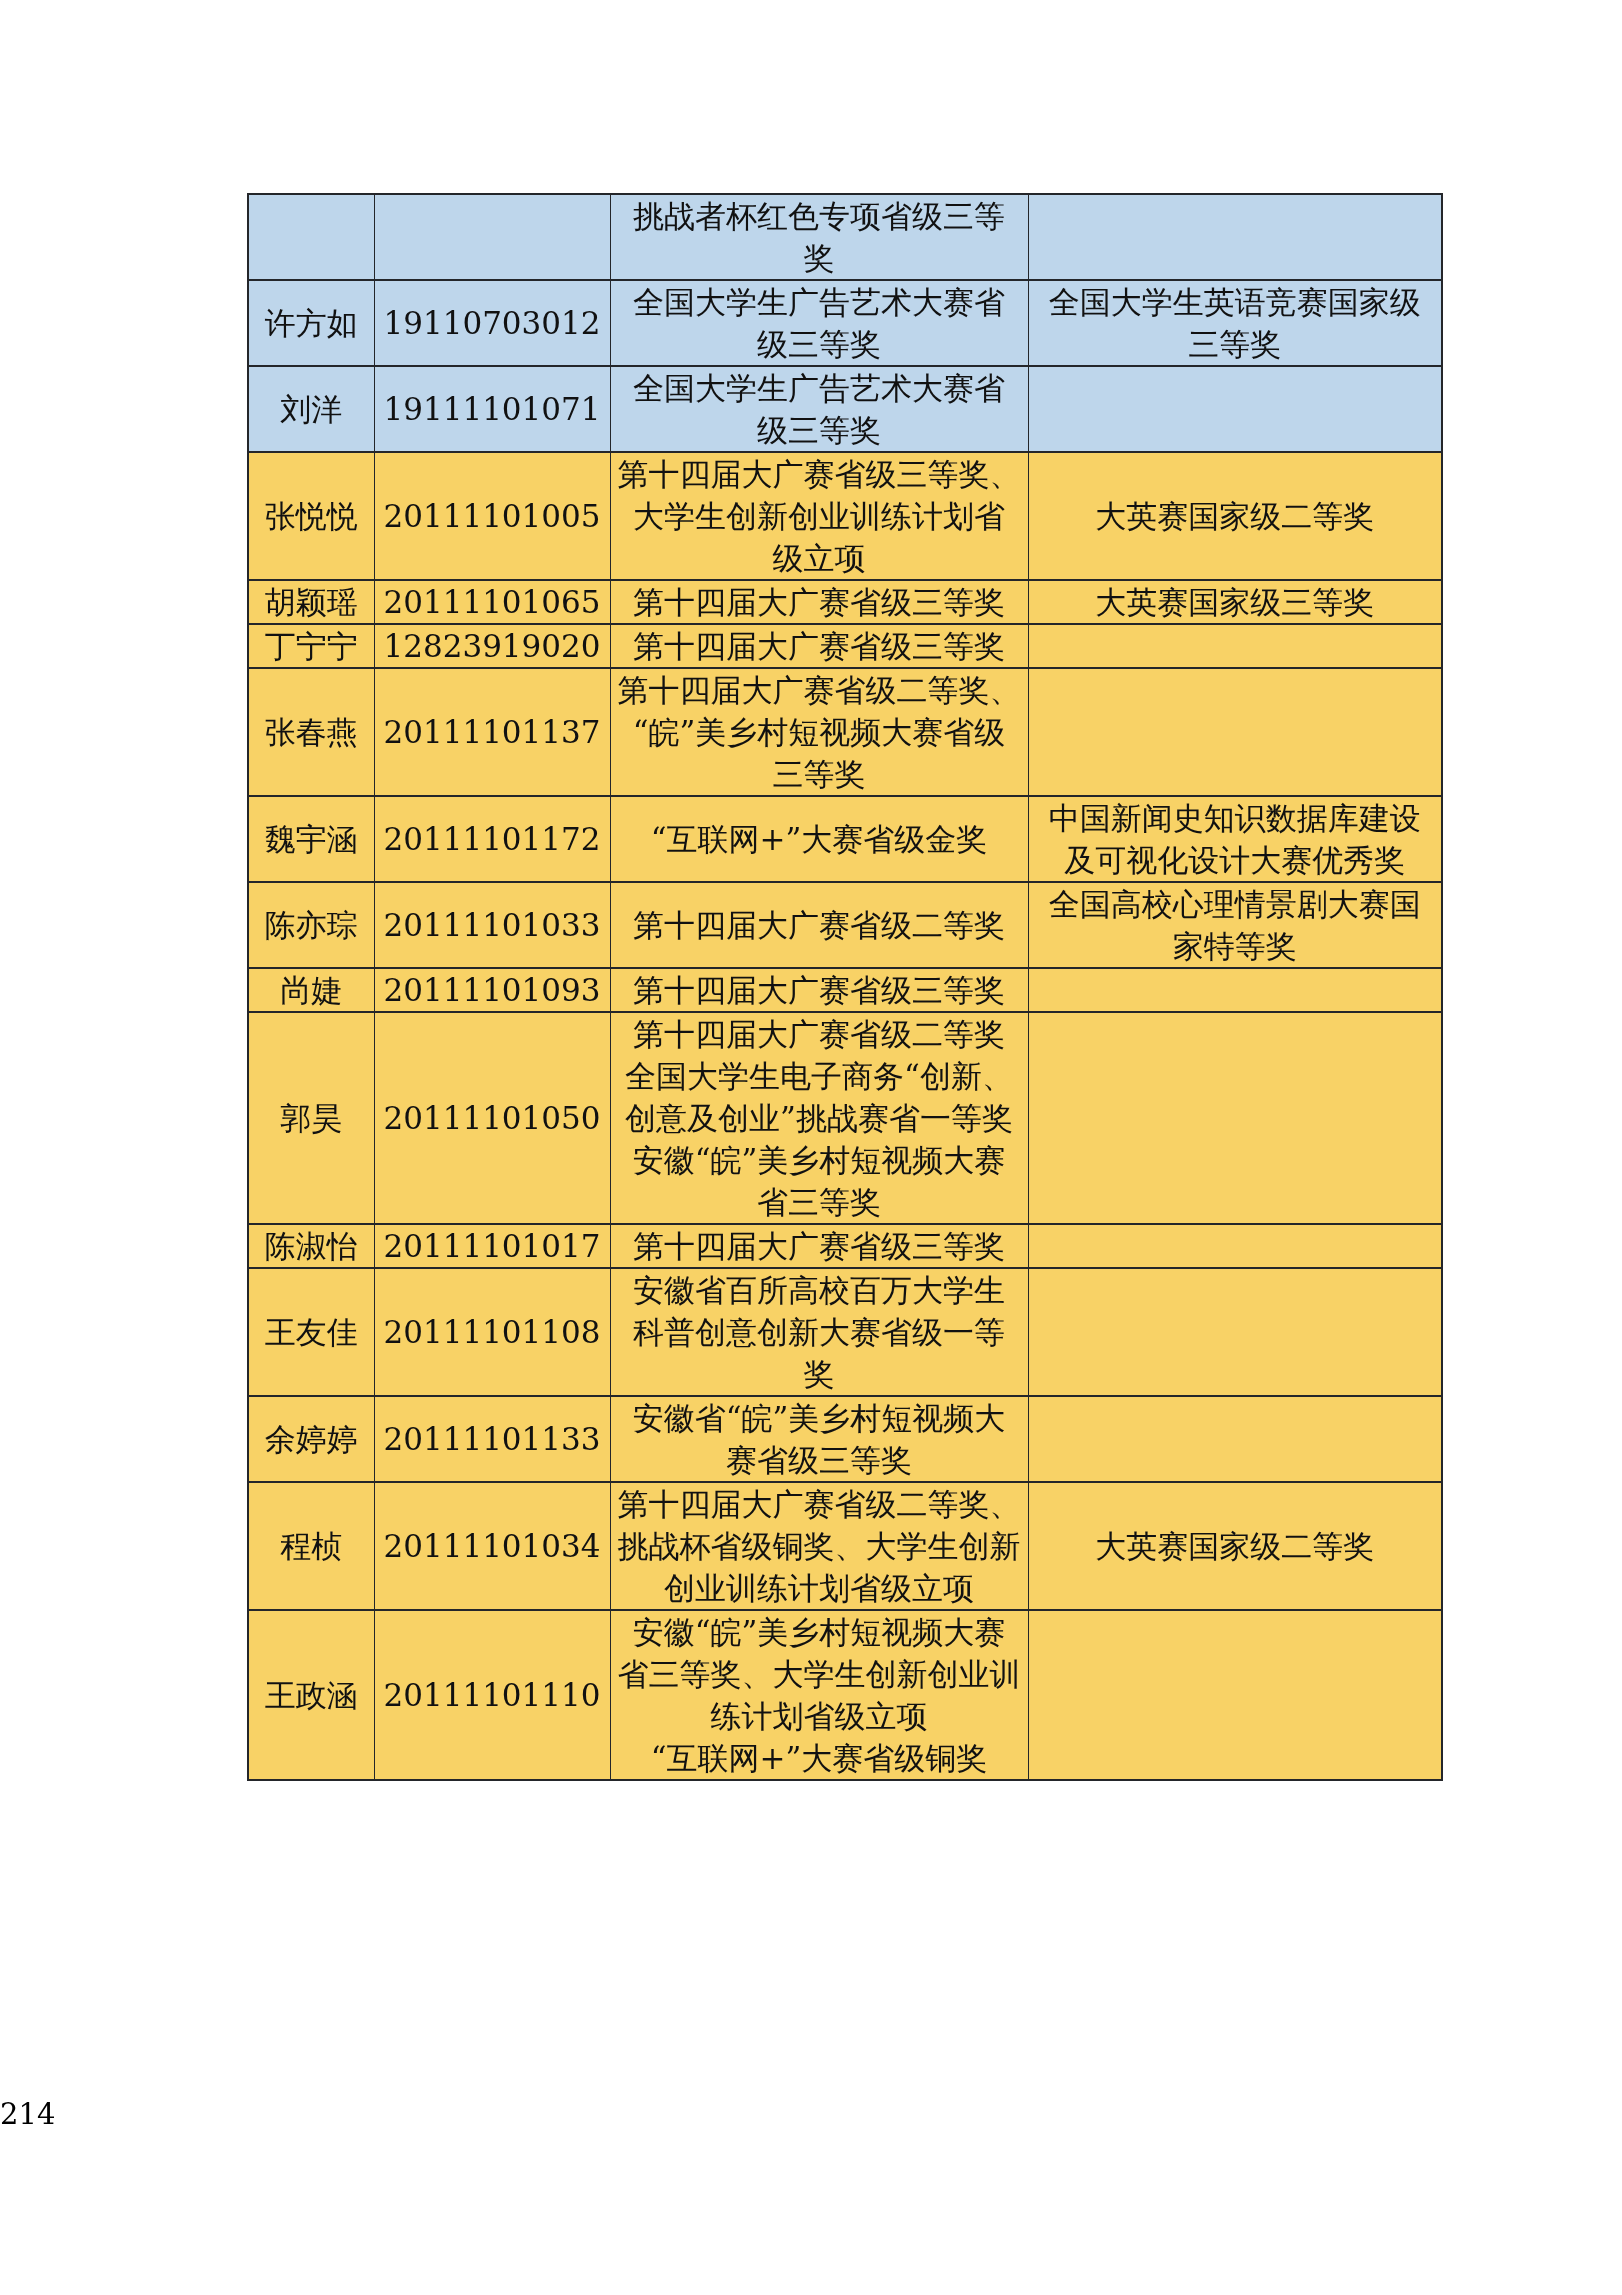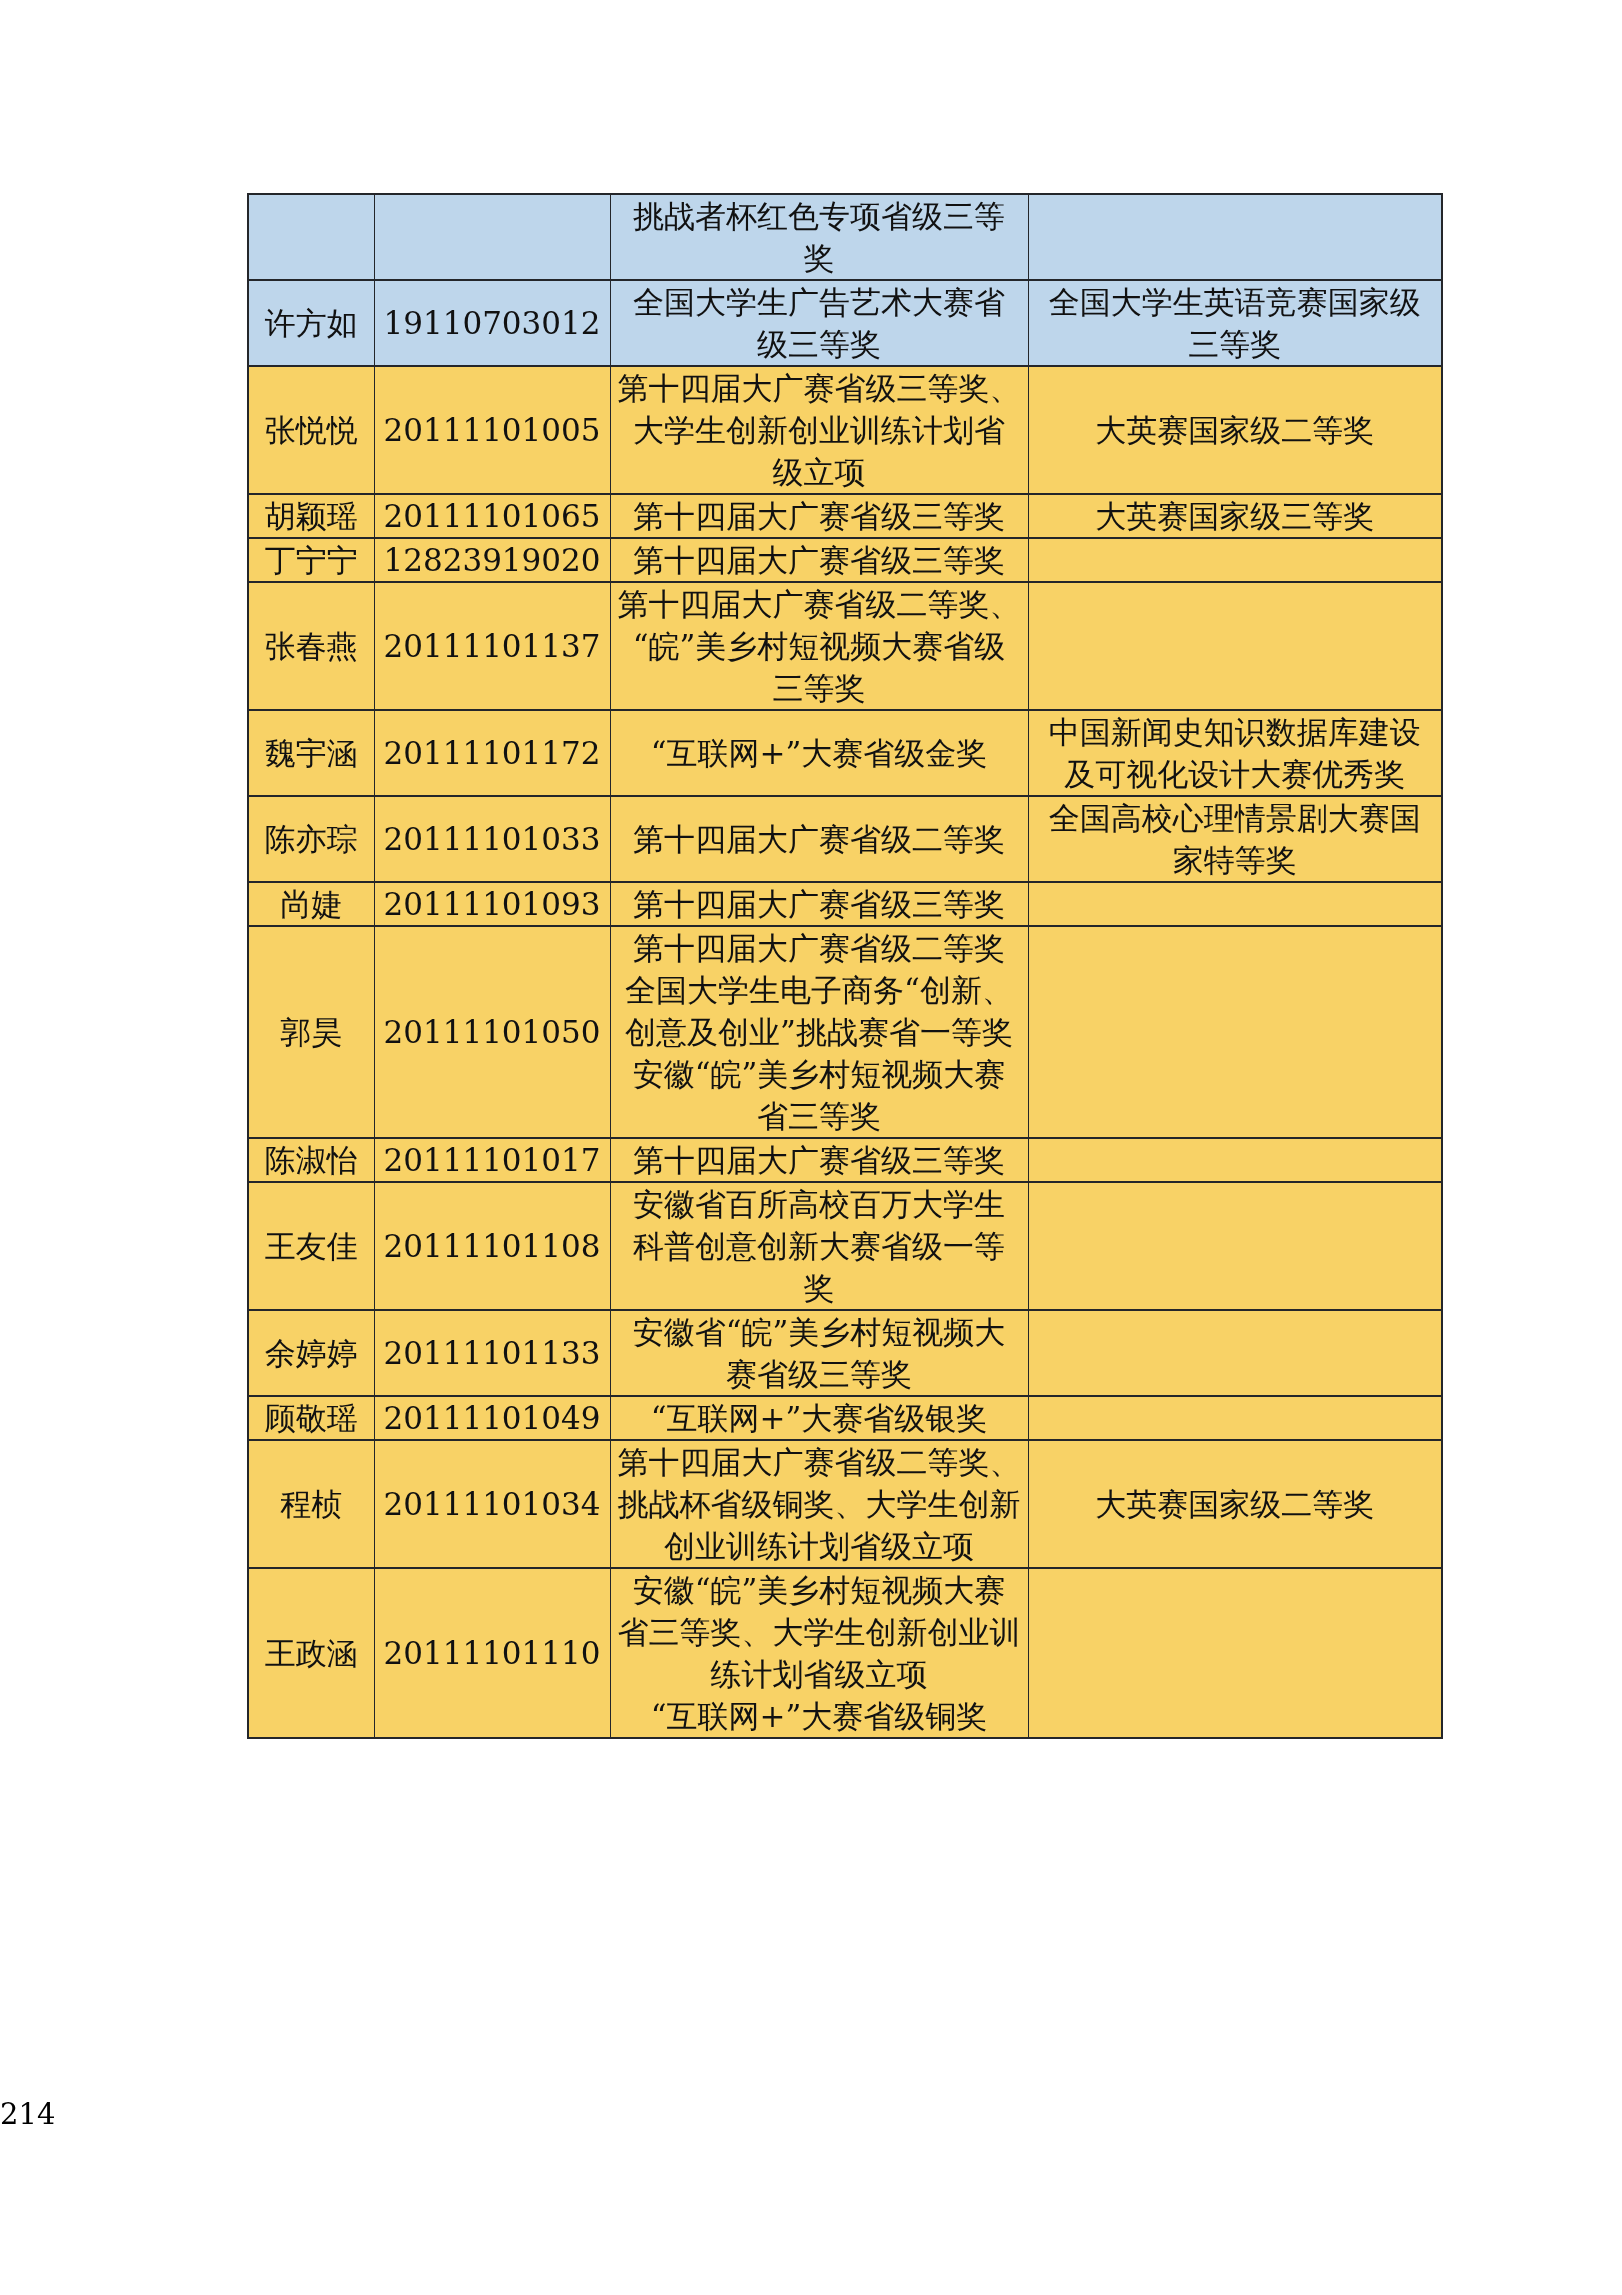--- a/index.html
+++ b/index.html
@@ -69,20 +69,27 @@
 奖</td>
         <td></td>
       </tr>
       <tr data-theme="blue">
         <td>许方如</td>
         <td>19110703012</td>
         <td>全国大学生广告艺术大赛省
 级三等奖</td>
         <td>全国大学生英语竞赛国家级
 三等奖</td>
+      </tr>
+      <tr data-theme="blue">
+        <td>刘洋</td>
+        <td>19111101071</td>
+        <td>全国大学生广告艺术大赛省
+级三等奖</td>
+        <td></td>
       </tr>
       <tr data-theme="yellow">
         <td>张悦悦</td>
         <td>20111101005</td>
         <td>第十四届大广赛省级三等奖、
 大学生创新创业训练计划省
 级立项</td>
         <td>大英赛国家级二等奖</td>
       </tr>
       <tr data-theme="yellow">
@@ -150,26 +157,20 @@
         <td></td>
       </tr>
       <tr data-theme="yellow">
         <td>余婷婷</td>
         <td>20111101133</td>
         <td>安徽省“皖”美乡村短视频大
 赛省级三等奖</td>
         <td></td>
       </tr>
       <tr data-theme="yellow">
-        <td>顾敬瑶</td>
-        <td>20111101049</td>
-        <td>“互联网+”大赛省级银奖</td>
-        <td></td>
-      </tr>
-      <tr data-theme="yellow">
         <td>程桢</td>
         <td>20111101034</td>
         <td>第十四届大广赛省级二等奖、
 挑战杯省级铜奖、大学生创新
 创业训练计划省级立项</td>
         <td>大英赛国家级二等奖</td>
       </tr>
       <tr data-theme="yellow">
         <td>王政涵</td>
         <td>20111101110</td>

